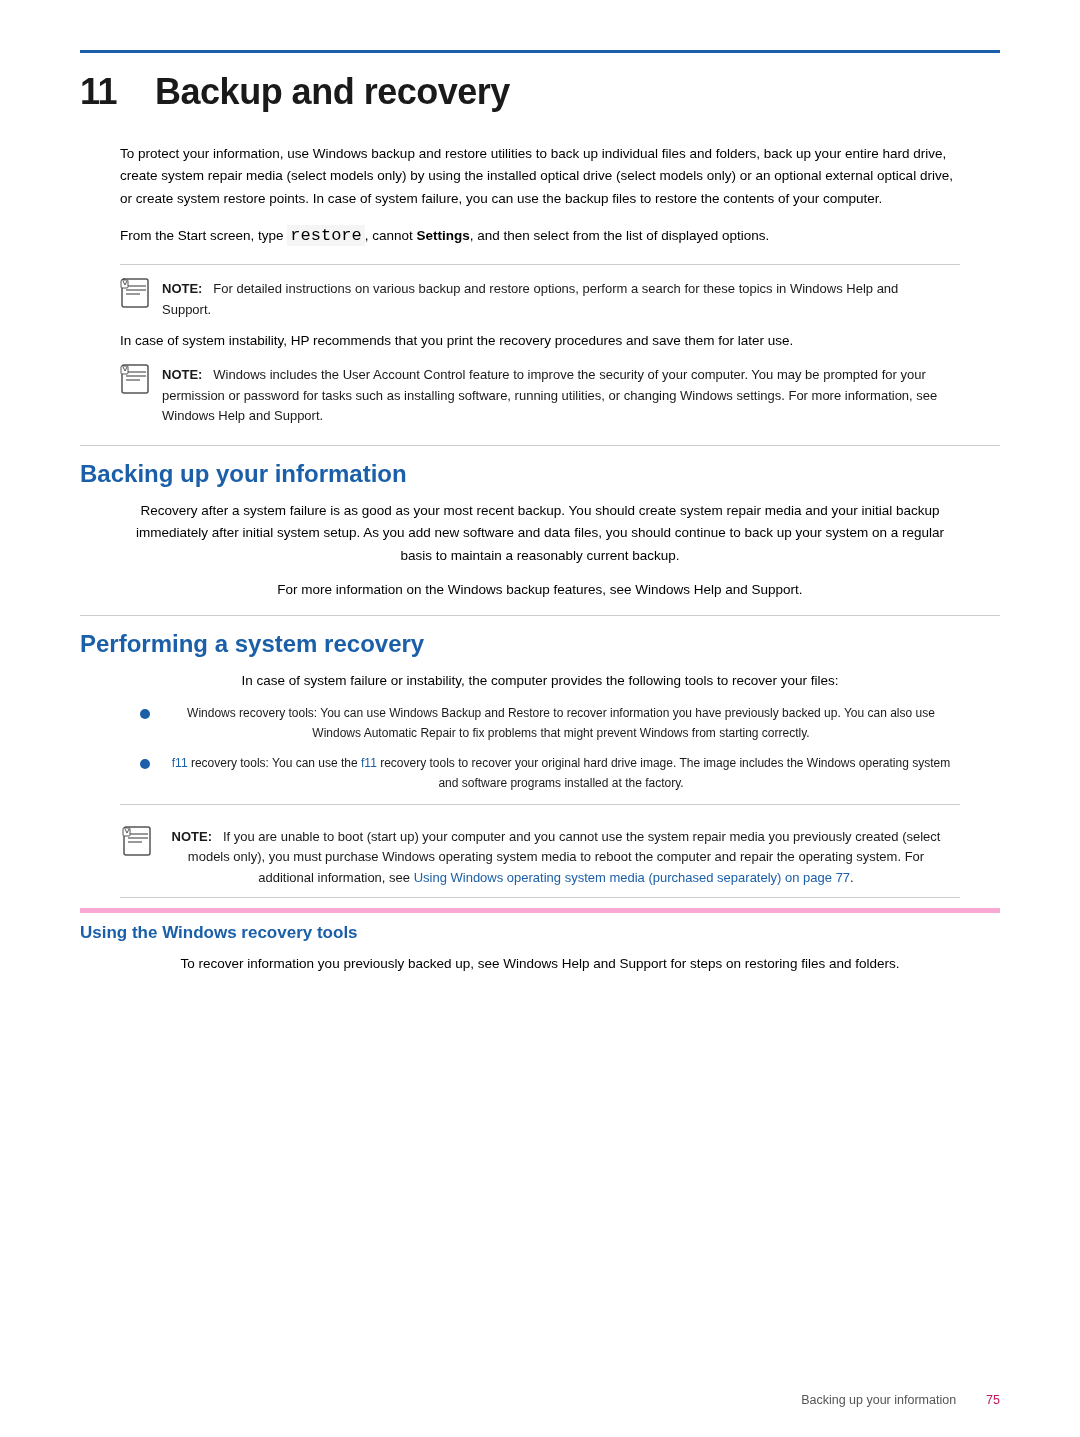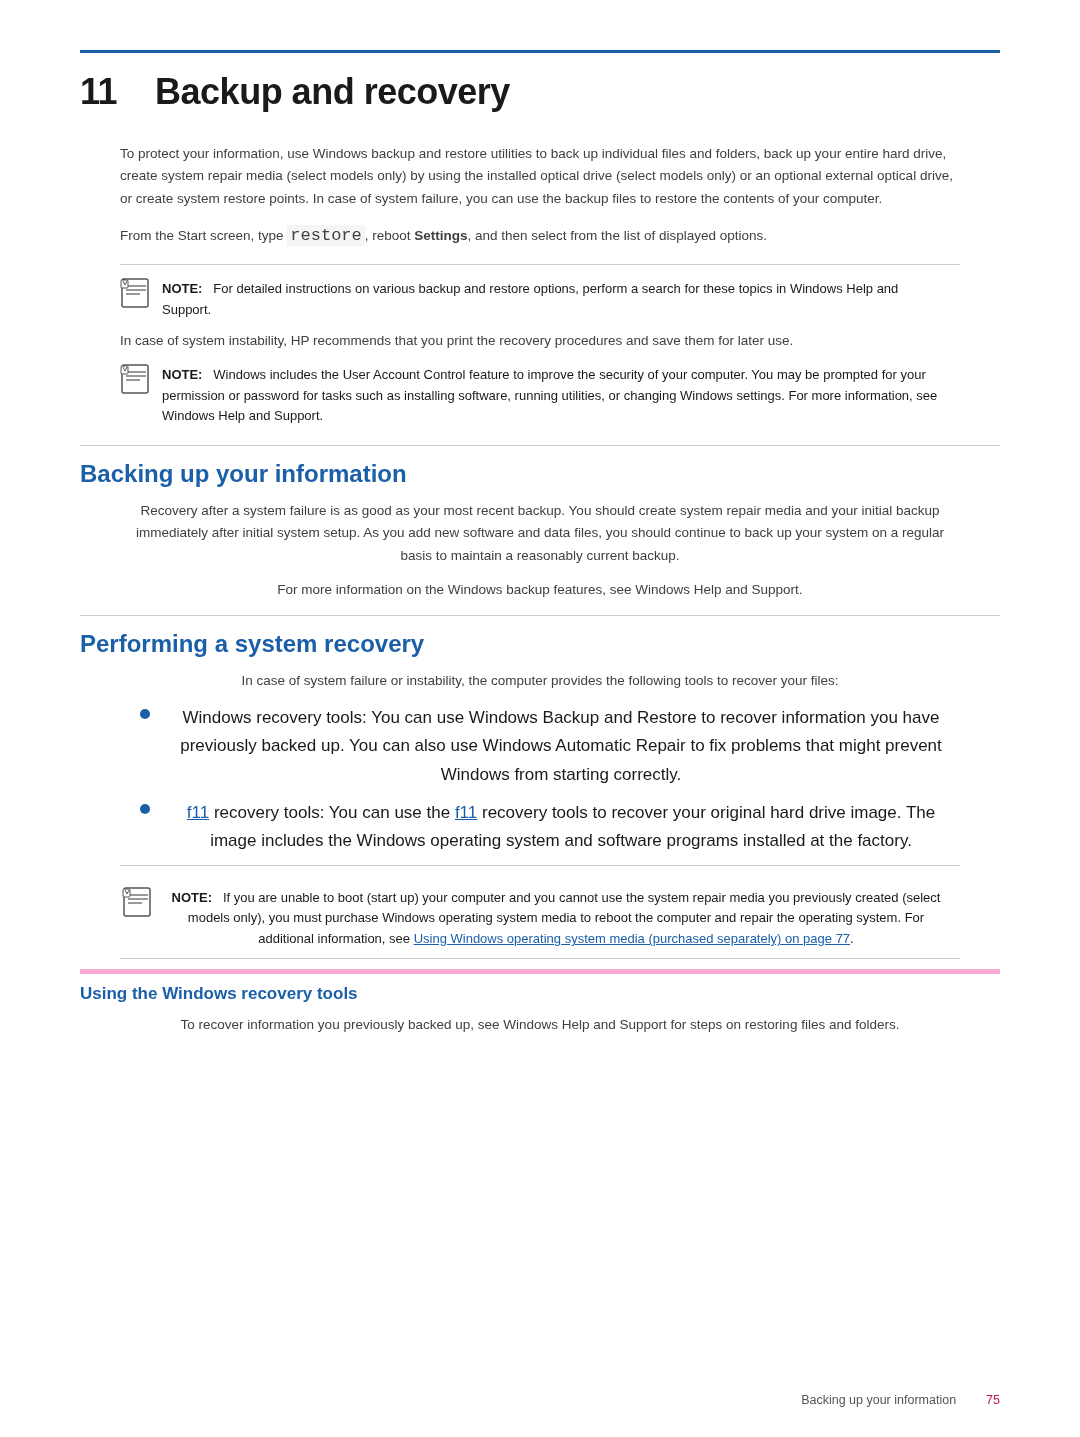--- a/index.html
+++ b/index.html
@@ -41,21 +41,21 @@
 
     .intro-section {
       margin-bottom: 18px;
       padding-left: 40px;
       padding-right: 40px;
     }
 
     .intro-text {
       font-size: 13.5px;
       line-height: 1.65;
-      color: #404040;
+      color: #000000;
       margin-bottom: 12px;
     }
 
     .mono {
       font-family: "Courier New", Courier, monospace;
       font-size: 17px;
       background: #f5f5f5;
       padding: 1px 3px;
     }
 
@@ -141,28 +141,27 @@
       width: 10px;
       height: 10px;
       background: #1a5fa8;
       border-radius: 50%;
       flex-shrink: 0;
       margin-top: 5px;
       margin-right: 12px;
     }
 
     .bullet-text {
-      font-size: 17px;
+      font-size: 12px;
       line-height: 1.65;
       flex: 1;
     }
 
     .link-text {
       color: #1a5fa8;
-      text-decoration: underline;
     }
 
     .footer {
       position: absolute;
       bottom: 30px;
       right: 80px;
       font-size: 12.5px;
       color: #555555;
       display: flex;
       align-items: center;
@@ -204,21 +203,21 @@
       <span>11</span>
       &nbsp;&nbsp;
       <span>Backup and recovery</span>
     </span>
   </div>
 
   <div class="intro-section">
     <p class="intro-text">To protect your information, use Windows backup and restore utilities to back up individual files and folders, back up your entire hard drive, create system repair media (select models only) by using the installed optical drive (select models only) or an optional external optical drive, or create system restore points. In case of system failure, you can use the backup files to restore the contents of your computer.</p>
 
     <p class="intro-text">
-      <span>From the Start screen, type </span><span class="mono">restore</span><span>, reboot </span><span class="bold">Settings</span><span>, and then select from the list of displayed options.</span>
+      <span>From the Start screen, type </span><span class="mono">restore</span><span>, cannot </span><span class="bold">Settings</span><span>, and then select from the list of displayed options.</span>
     </p>
 
     <hr class="divider">
 
     <div class="note-block">
       <div class="note-icon">
         <svg viewBox="0 0 32 32" xmlns="http://www.w3.org/2000/svg">
           <rect x="2" y="2" width="26" height="28" rx="2" ry="2" fill="none" stroke="#555" stroke-width="1.5"></rect>
           <line x1="6" y1="9" x2="26" y2="9" stroke="#555" stroke-width="1.2"></line>
           <line x1="6" y1="13" x2="26" y2="13" stroke="#555" stroke-width="1.2"></line>

